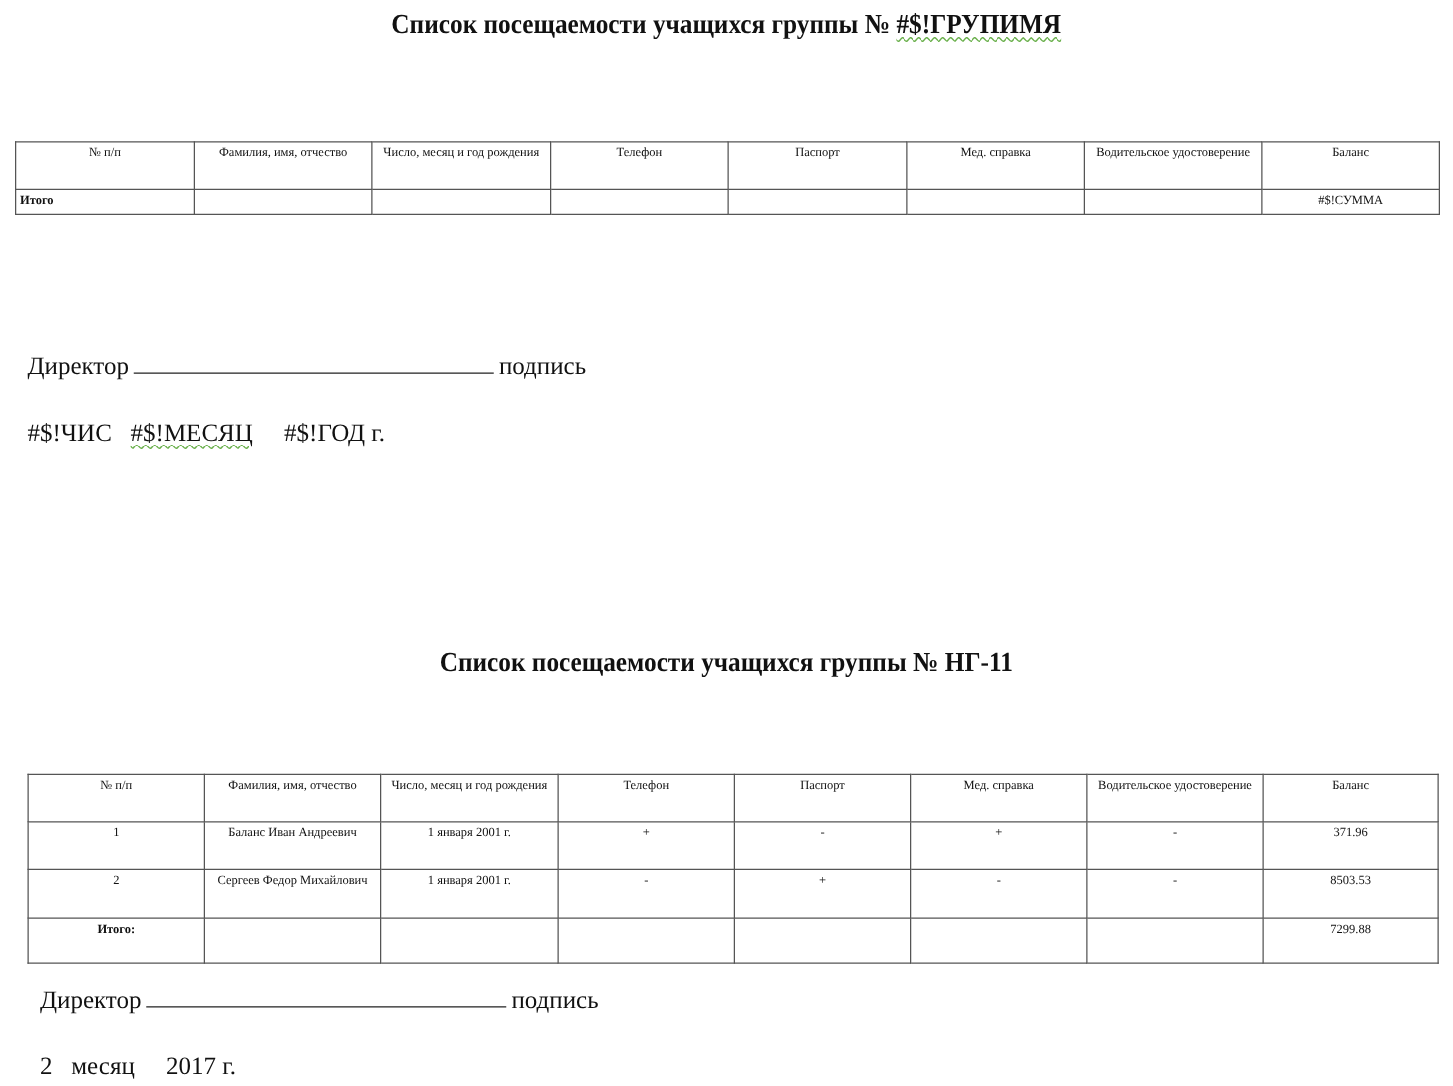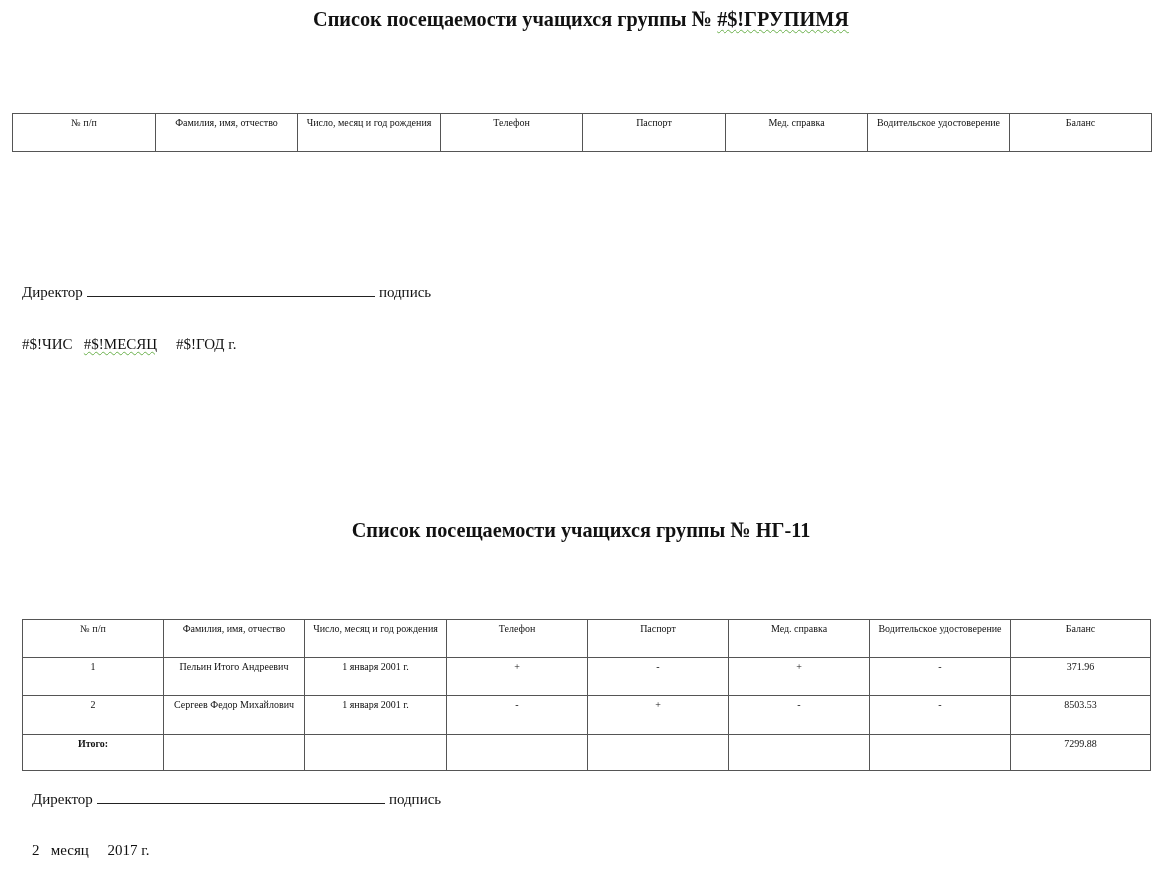--- a/index.html
+++ b/index.html
@@ -22,21 +22,21 @@
     font-size: 10px; line-height: 16px;
   }
   table.grid td {
     border: 1.5px solid #555; vertical-align: top; text-align: center;
     padding: 1px 3px 0 3px; overflow: hidden; word-break: break-all;
   }
   table.grid td.left { text-align: left; }
   table.grid td.bold { font-weight: bold; }
   .sq { text-decoration: underline wavy #6ab04c; text-decoration-thickness: 1px; text-underline-offset: 2px; }
   .line {
-    position: absolute; font-size: 15px; white-space: pre;
+    position: absolute; font-size: 20px; white-space: pre;
   }
   .sigline {
     display: inline-block; border-bottom: 1.5px solid #222; vertical-align: baseline;
     height: 14px; margin: 0 4px;
   }
 </style>
 </head>
 <body>
 
 <div class="title" style="top:6px;"><span>Список посещаемости учащихся группы № </span><span class="squig">#$!ГРУПИМЯ</span></div>
@@ -55,20 +55,30 @@
   <tbody>
       <tr style="height:38px;">
     <td>№ п/п</td>
     <td>Фамилия, имя, отчество</td>
     <td>Число, месяц и год рождения</td>
     <td>Телефон</td>
     <td>Паспорт</td>
     <td>Мед. справка</td>
     <td>Водительское удостоверение</td>
     <td>Баланс</td>
+  </tr>
+  <tr style="height:20px;">
+    <td class="left bold">Итого</td>
+    <td></td>
+    <td></td>
+    <td></td>
+    <td></td>
+    <td></td>
+    <td></td>
+    <td>#$!СУММА</td>
   </tr>
 </tbody>
   </table>
 
 <div class="line" style="left:22px; top:282px;"><span>Директор</span><span class="sigline" style="width:288px;"></span><span>подпись</span></div>
 
 <div class="line" style="left:22px; top:336px;"><span>#$!ЧИС</span>   <span class="sq">#$!МЕСЯЦ</span>     <span>#$!ГОД г.</span></div>
 
 <div class="title" style="top:517px;">Список посещаемости учащихся группы № НГ-11</div>
 
@@ -89,21 +99,21 @@
     <td>Фамилия, имя, отчество</td>
     <td>Число, месяц и год рождения</td>
     <td>Телефон</td>
     <td>Паспорт</td>
     <td>Мед. справка</td>
     <td>Водительское удостоверение</td>
     <td>Баланс</td>
   </tr>
   <tr style="height:38px;">
     <td>1</td>
-    <td style="word-break:normal;">Пельин Итого Андреевич</td>
+    <td style="word-break:normal;">Баланс Иван Андреевич</td>
     <td style="word-break:normal;">1 января 2001 г.</td>
     <td>+</td>
     <td>-</td>
     <td>+</td>
     <td>-</td>
     <td>371.96</td>
   </tr>
   <tr style="height:39px;">
     <td>2</td>
     <td style="word-break:normal;">Сергеев Федор Михайлович</td>

